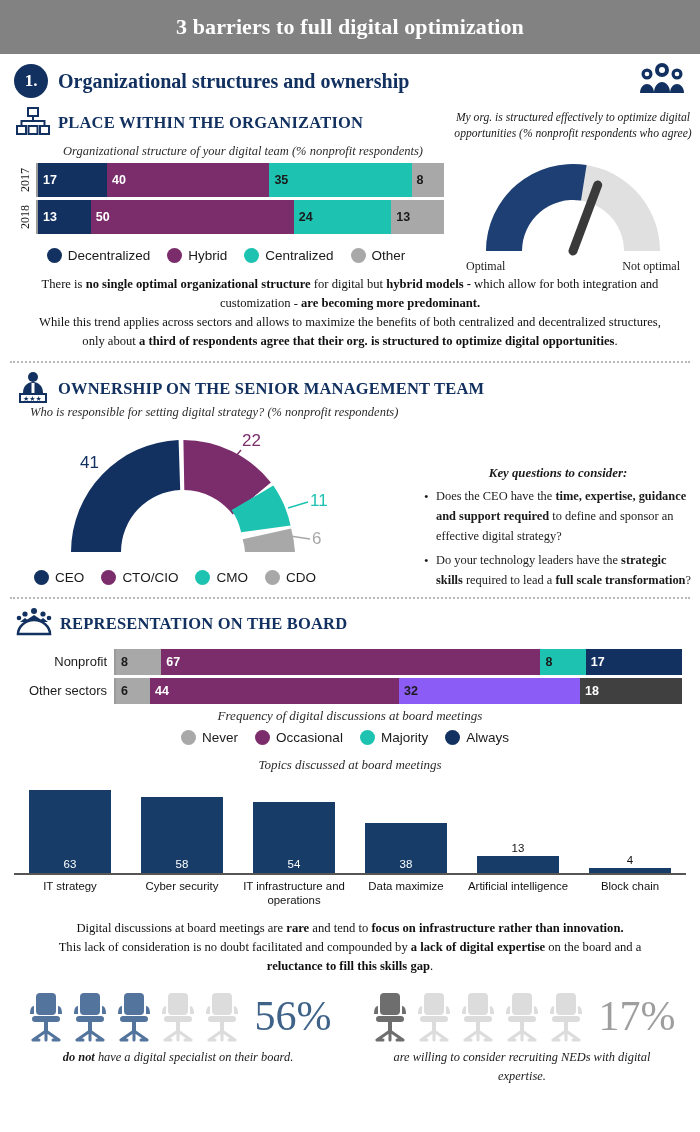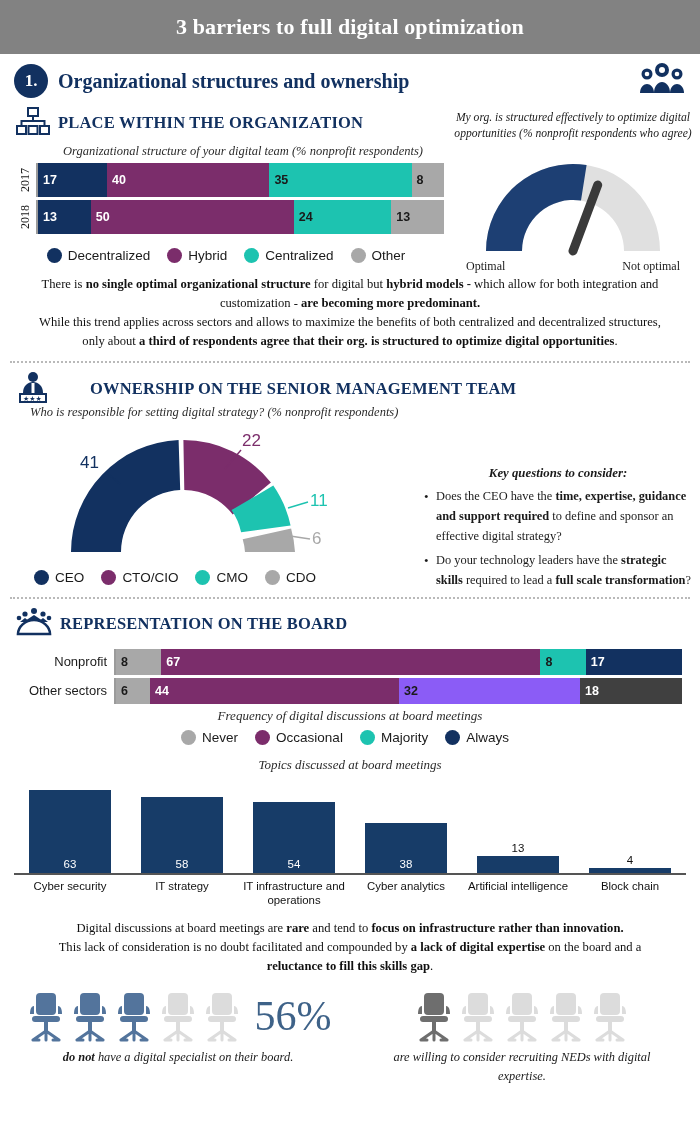--- a/index.html
+++ b/index.html
@@ -337,21 +337,21 @@
 
 <div class="para" id="para-structure" style="margin-top:12px;">
     <div>There is <b>no single optimal organizational structure</b> for digital but <b>hybrid models -</b> which allow for both integration and</div>
     <div>customization - <b>are becoming more predominant.</b></div>
     <div>While this trend applies across sectors and allows to maximize the benefits of both centralized and decentralized structures,</div>
     <div>only about <b>a third of respondents agree that their org. is structured to optimize digital opportunities</b>.</div>
   </div>
 
 <div class="divider" style="margin-top:10px;"></div>
 
-<div class="sub-head" style="padding-top:2px;gap:32px;">
+<div class="sub-head" style="padding-top:2px;">
   <span class="ico">
     <svg width="34" height="32" viewBox="0 0 34 32">
       <g fill="#123160">
         <circle cx="17" cy="6" r="5"></circle>
         <path d="M7 22c0-7 4.5-11 10-11s10 4 10 11z"></path>
         <path d="M15.5 12h3v10h-3z" fill="#fff"></path>
       </g>
       <rect x="4" y="23" width="26" height="8" fill="none" stroke="#123160" stroke-width="2"></rect>
       <g fill="#123160" font-size="7" font-family="Liberation Sans, sans-serif">
         <text x="7" y="30">★★★</text>
@@ -494,24 +494,24 @@
         <div class="outval">13</div>
         <div class="bar outside-label" style="height:17px;background:#173c68"></div>
       </div>
       <div class="col">
         <div class="outval">4</div>
         <div class="bar outside-label" style="height:5px;background:#173c68"></div>
       </div>
     </div>
   <div class="col-axis"></div>
   <div class="col-labels" id="col-labels">
+      <div>IT strategy</div>
       <div>Cyber security</div>
-      <div>IT strategy</div>
       <div>IT infrastructure and operations</div>
-      <div>Cyber analytics</div>
+      <div>Data maximize</div>
       <div>Artificial intelligence</div>
       <div>Block chain</div>
     </div>
 </div>
 
 <div class="para" id="para-board" style="margin-top:12px;">
     <div>Digital discussions at board meetings are <b>rare</b> and tend to <b>focus on infrastructure rather than innovation.</b></div>
     <div>This lack of consideration is no doubt facilitated and compounded by <b>a lack of digital expertise</b> on the board and a</div>
     <div><b>reluctance to fill this skills gap</b>.</div>
   </div>
@@ -598,16 +598,17 @@
           <path d="M21 41 L8 50 M21 41 L34 50 M21 41 L21 50 M8 50 h6 M28 50 h6" stroke="#dcdcdc" stroke-width="3" fill="none" stroke-linecap="round"></path>
         </svg>
         <svg width="42" height="52" viewBox="0 0 42 52">
           <rect x="11" y="3" width="20" height="22" rx="4" fill="#dcdcdc"></rect>
           <rect x="7" y="26" width="28" height="6" rx="3" fill="#dcdcdc"></rect>
           <path d="M9 16c-3 0-4 4-4 8h4z" fill="#dcdcdc"></path>
           <path d="M33 16c3 0 4 4 4 8h-4z" fill="#dcdcdc"></path>
           <rect x="19" y="32" width="4" height="9" fill="#dcdcdc"></rect>
           <path d="M21 41 L8 50 M21 41 L34 50 M21 41 L21 50 M8 50 h6 M28 50 h6" stroke="#dcdcdc" stroke-width="3" fill="none" stroke-linecap="round"></path>
         </svg>
+        <span class="picto-pct" style="color:#9e9e9e">17%</span>
       </div>
     <div class="picto-cap" id="picto-cap-1">are willing to consider recruiting NEDs with digital expertise.</div>
   </div>
 </div>
 
 </body></html>

